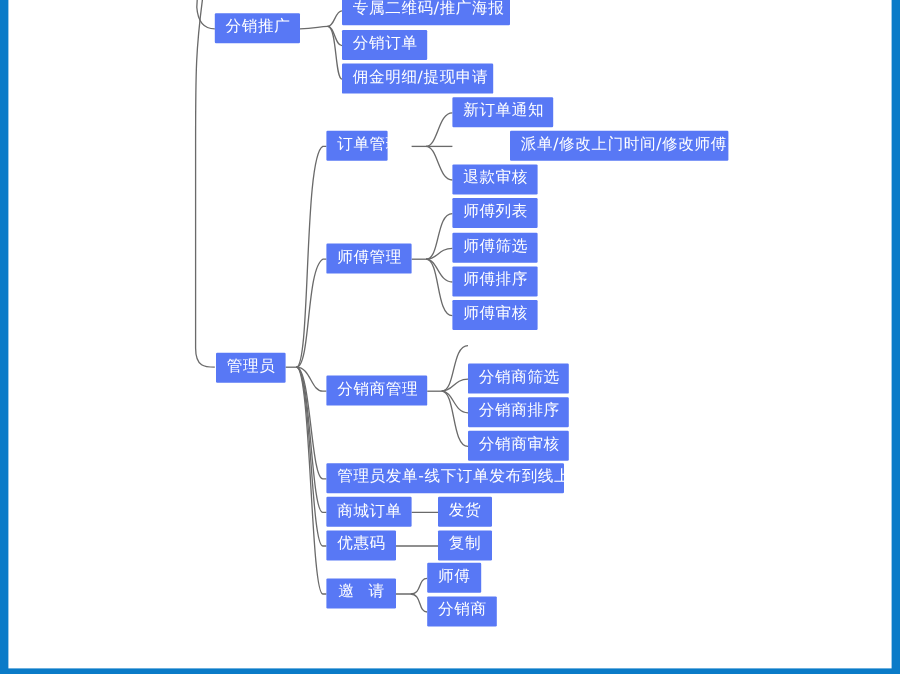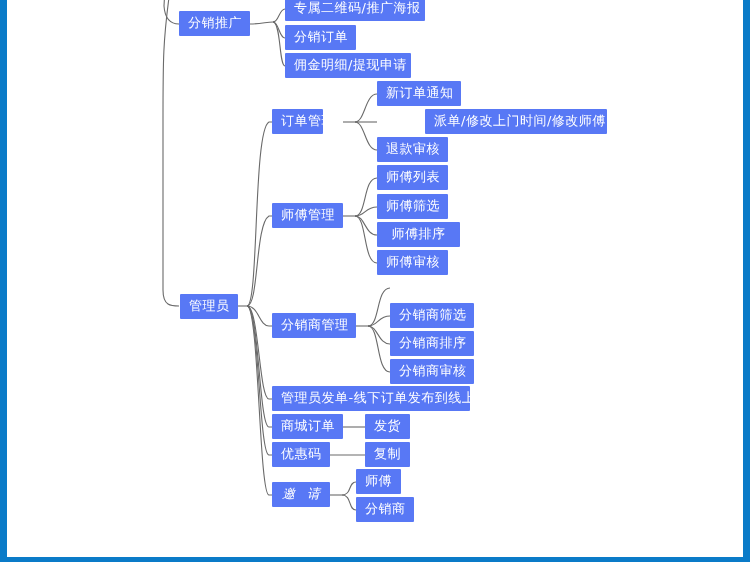--- a/index.html
+++ b/index.html
@@ -52,21 +52,20 @@
     letter-spacing: 0.5px;
     white-space: nowrap;
     padding: 5px 9px 6px 9px;
     box-sizing: border-box;
     text-align: center;
     border-radius: 1px;
   }
   .node.spaced {
     letter-spacing: 4px;
     padding-right: 5px;
-    font-style: italic;
   }
 </style>
 </head>
 <body>
 
 <div id="canvas">
   <div id="map">
 
     <svg class="links" viewBox="0 0 750 562" xmlns="http://www.w3.org/2000/svg">
       <g fill="none" stroke="#6a6a6a" stroke-width="1.1">
@@ -133,21 +132,21 @@
     <div class="node" style="left:370px; top:109px; width:182px;margin-left:48px;">派单/修改上门时间/修改师傅</div>
 
     <div class="node" style="left:370px; top:137px; width:71px;">退款审核</div>
 
     <div class="node" style="left:265px; top:203px; width:71px;">师傅管理</div>
 
     <div class="node" style="left:370px; top:194px; width:71px;">师傅筛选</div>
 
     <div class="node" style="left:370px; top:165px; width:71px;">师傅列表</div>
 
-    <div class="node" style="left:370px; top:222px; width:83px;">师傅排序</div>
+    <div class="node" style="left:370px; top:222px; width:71px;">师傅排序</div>
 
     <div class="node" style="left:370px; top:250px; width:71px;">师傅审核</div>
 
     <div class="node" style="left:265px; top:313px; width:84px;">分销商管理</div>
 
 
     <div class="node" style="left:383px; top:303px; width:84px;">分销商筛选</div>
 
     <div class="node" style="left:383px; top:359px; width:84px;">分销商审核</div>
 

